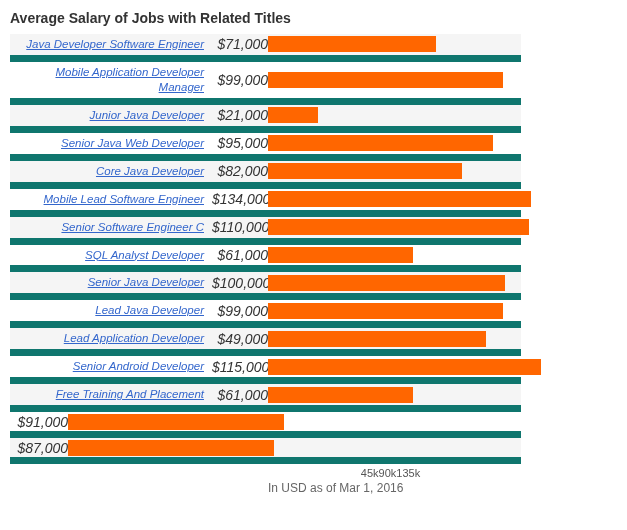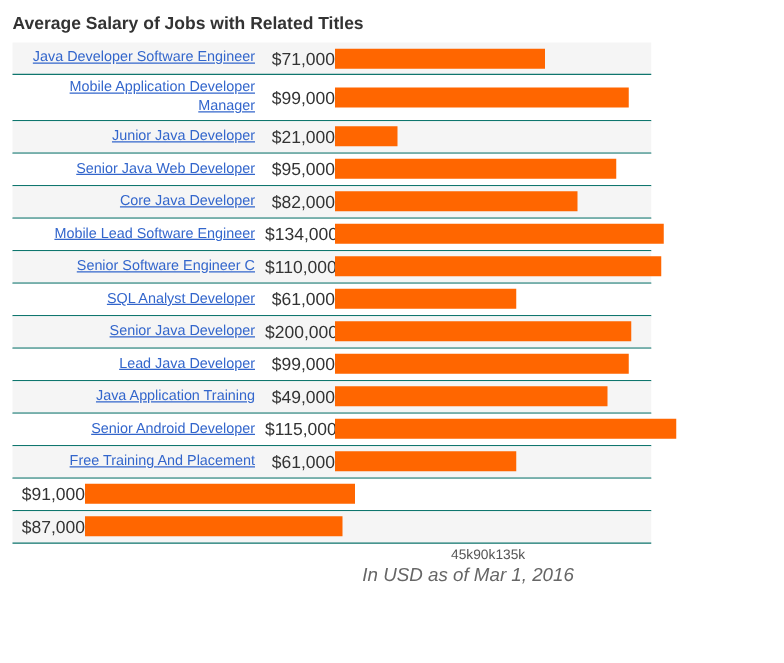--- a/index.html
+++ b/index.html
@@ -22,21 +22,22 @@
     }
     .chart-area {
       display: flex;
       flex-direction: column;
       width: 100%;
     }
     .chart-row {
       display: flex;
       align-items: center;
       min-height: 26px;
-      border-bottom: 1px solid #0f766e;
+      border-bottom: 7px solid #0f766e;
+      font-style: italic;
     }
     .chart-row:nth-child(odd) {
       background: #f5f5f5;
     }
     .chart-row:nth-child(even) {
       background: #fff;
     }
     .row-label {
       width: 200px;
       min-width: 200px;
@@ -86,26 +87,24 @@
       color: #555;
     }
     .footnote-row {
       display: flex;
       margin-top: 2px;
     }
     .footnote-spacer {
       width: 258px;
     }
     .footnote-text {
-      font-size: 15px;
+      font-size: 12px;
       color: #666;
       flex: 1;
-      text-align: center;
       padding-right: 40px;
-      font-style: italic;
     }
   </style>
 </head>
 <body>
 
 <div class="chart-container">
   <div class="chart-title">Average Salary of Jobs with Related Titles</div>
   <div class="chart-area" id="chart-rows">
       <div class="chart-row">
         <div class="row-label">Java Developer Software Engineer</div>
@@ -158,34 +157,34 @@
       </div>
       <div class="chart-row">
         <div class="row-label">SQL Analyst Developer</div>
         <div class="row-salary">$61,000</div>
         <div class="bar-area">
           <div class="bar" style="width: 145px;"></div>
         </div>
       </div>
       <div class="chart-row">
         <div class="row-label">Senior Java Developer</div>
-        <div class="row-salary">$200,000</div>
+        <div class="row-salary">$100,000</div>
         <div class="bar-area">
           <div class="bar" style="width: 237px;"></div>
         </div>
       </div>
       <div class="chart-row">
         <div class="row-label">Lead Java Developer</div>
         <div class="row-salary">$99,000</div>
         <div class="bar-area">
           <div class="bar" style="width: 235px;"></div>
         </div>
       </div>
       <div class="chart-row">
-        <div class="row-label">Java Application Training</div>
+        <div class="row-label">Lead Application Developer</div>
         <div class="row-salary">$49,000</div>
         <div class="bar-area">
           <div class="bar" style="width: 218px;"></div>
         </div>
       </div>
       <div class="chart-row">
         <div class="row-label">Senior Android Developer</div>
         <div class="row-salary">$115,000</div>
         <div class="bar-area">
           <div class="bar" style="width: 273px;"></div>

